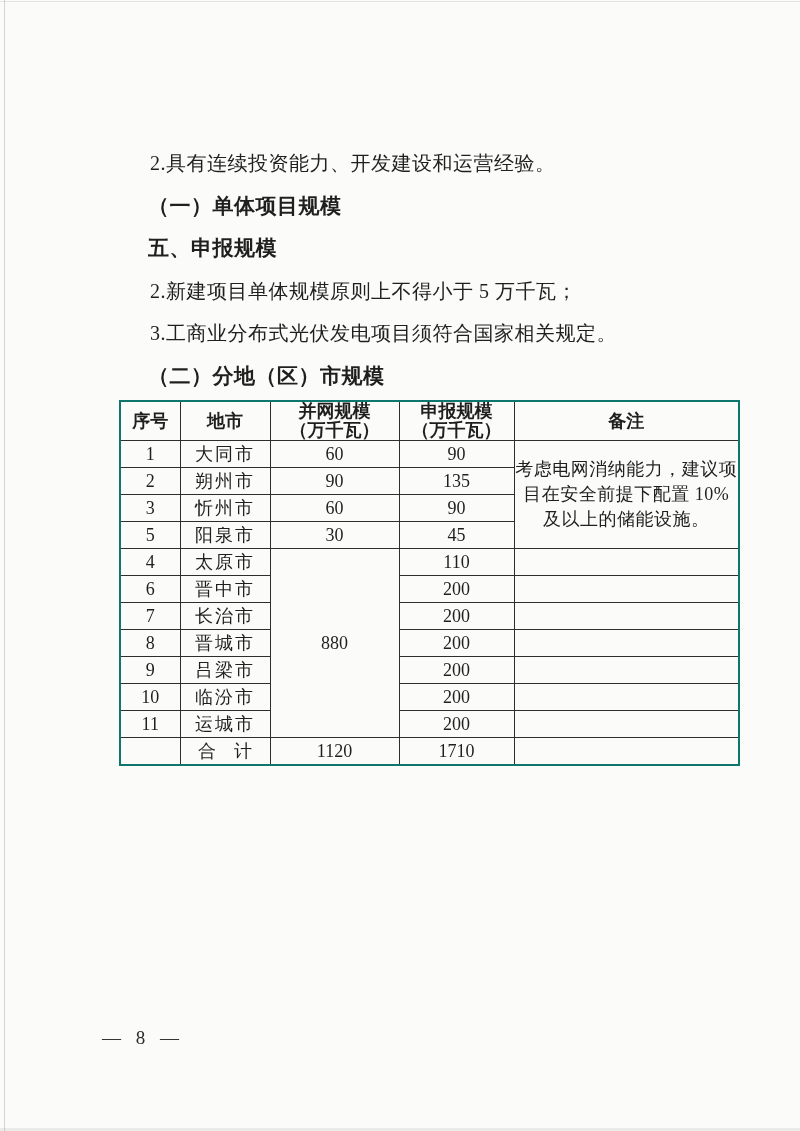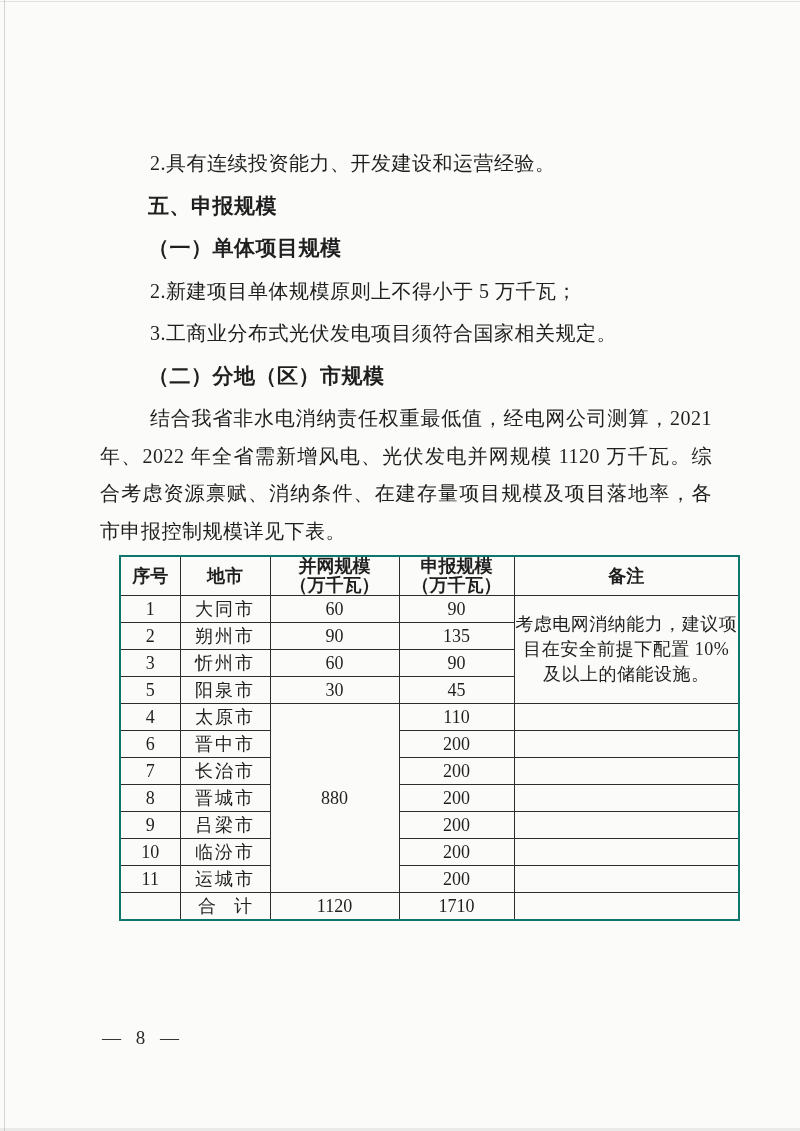--- a/index.html
+++ b/index.html
@@ -44,26 +44,25 @@
 </style>
 </head>
 <body>
 
 <div class="scan-edge-top"></div>
 <div class="scan-edge-left"></div>
 <div class="scan-edge-bottom"></div>
 
 <div class="content">
   <p class="body">2.具有连续投资能力、开发建设和运营经验。</p>
+  <p class="heading">（一）单体项目规模</p>
   <p class="heading">五、申报规模</p>
-  <p class="heading">（一）单体项目规模</p>
   <p class="body">2.新建项目单体规模原则上不得小于 5 万千瓦；</p>
   <p class="body">3.工商业分布式光伏发电项目须符合国家相关规定。</p>
   <p class="heading">（二）分地（区）市规模</p>
-  <p class="body">结合我省非水电消纳责任权重最低值，经电网公司测算，2021 年、2022 年全省需新增风电、光伏发电并网规模 1120 万千瓦。综合考虑资源禀赋、消纳条件、在建存量项目规模及项目落地率，各市申报控制规模详见下表。</p>
 
   <table class="scale">
     <colgroup>
       <col style="width:60px">
         <col style="width:90px">
         <col style="width:129px">
         <col style="width:115px">
         <col style="width:225px">
     </colgroup>
     <thead>

